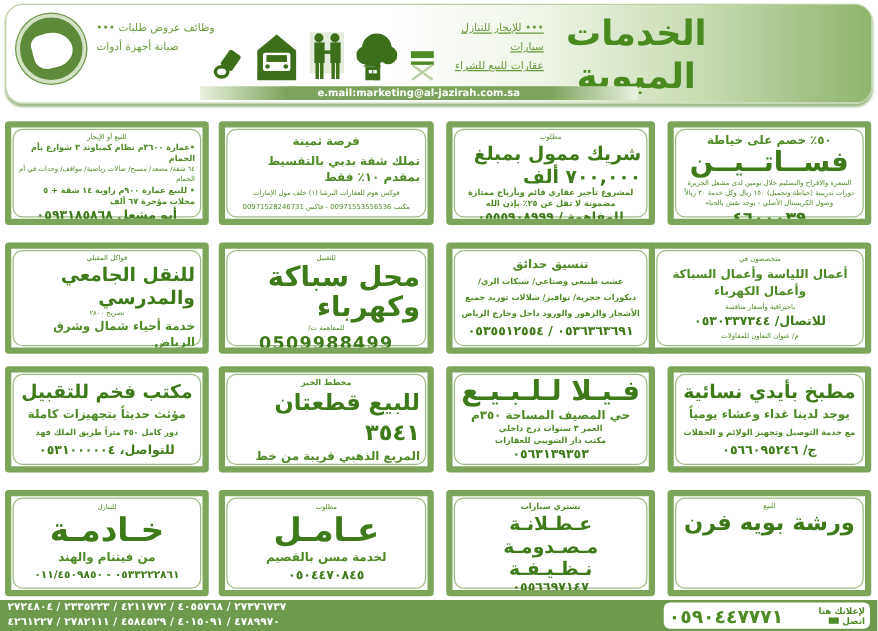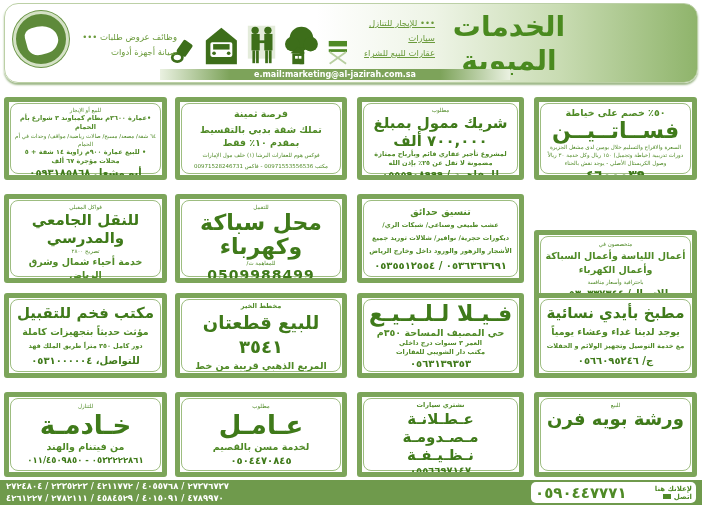--- a/index.html
+++ b/index.html
@@ -17,34 +17,34 @@
   }
   .logo-block { position: absolute; right: 8px; top: 6px; width: 110px; height: 68px; direction: rtl; }
   .logo-map { position: absolute; right: 38px; top: 8px; width: 48px; height: 26px; background: #a7bf91; border-radius: 40% 60% 30% 70%; opacity: .6; }
   .logo-tag { position: absolute; right: 62px; top: 13px; font-family: "DejaVu Serif", serif; font-size: 5px; color: #3b5e1c; letter-spacing: .5px; }
   .logo-text { position: absolute; right: 0; top: 14px; font-family: "DejaVu Serif", serif; font-size: 40px; font-weight: bold; color: #3f7a1a; line-height: 1; }
   .title-block { position: absolute; right: 128px; top: 6px; width: 120px; text-align: center; }
   .title-line { font-size: 28px; font-weight: bold; color: #4a8a1f; line-height: 34px; }
   .slogan-right { position: absolute; right: 262px; top: 12px; width: 88px; text-align: right; font-size: 8.5px; line-height: 15px; color: #6a9a3b; text-decoration: underline; }
   .icons-row { position: absolute; left: 165px; top: 18px; width: 180px; height: 44px; display: flex; flex-direction: row-reverse; gap: 8px; align-items: flex-end; direction: ltr; }
   .icons-row svg { display: block; }
-  .slogan-left { position: absolute; left: 72px; top: 26px; width: 100px; text-align: right; font-size: 8.5px; line-height: 15px; color: #6a9a3b; }
+  .slogan-left { position: absolute; left: 72px; top: 12px; width: 100px; text-align: left; font-size: 8.5px; line-height: 15px; color: #6a9a3b; }
   .saudi-map { position: absolute; left: 8px; top: 7px; width: 56px; height: 56px; border-radius: 50%; background: #5e8a3a; border: 3px solid #d5e2c6; box-shadow: 0 0 0 1px #6b9647; }
   .saudi-map .land { position: absolute; left: 10px; top: 12px; width: 32px; height: 28px; background: #fff; border-radius: 30% 60% 50% 40%; transform: rotate(-15deg); }
   .email-bar {
     position: absolute; left: 155px; top: 65px; width: 350px; height: 11px;
     background: linear-gradient(90deg, #eaf1e1 0%, #7da35a 20%, #7da35a 80%, #eaf1e1 100%);
     color: #fff; font-size: 8px; font-weight: bold; text-align: center; line-height: 11px; direction: ltr;
   }
 
   
   .ad {
     position: absolute; background: #fff;
     border: 5px solid #7ca55a; border-radius: 3px;
-    text-align: center; direction: rtl; color: #4f8a26; overflow: hidden;
+    text-align: right; direction: rtl; color: #4f8a26; overflow: hidden;
   }
   .ad-inner { position: absolute; inset: 1px; border: 1px solid #9dbd80; border-radius: 8px; padding: 2px 4px; display: flex; flex-direction: column; justify-content: space-around; align-items: center; }
   .small { font-size: 6.5px; color: #4f8a26; line-height: 9px; font-weight: bold; }
   .tiny { font-size: 5.5px; color: #4f8a26; line-height: 8px; }
   .med { font-size: 9.5px; font-weight: bold; color: #4f8a26; line-height: 13px; }
   .big { font-size: 15px; font-weight: bold; color: #3f7a1a; line-height: 18px; }
   .huge { font-size: 22px; font-weight: bold; color: #3f7a1a; line-height: 24px; letter-spacing: 2px; }
   .phone { font-size: 10px; font-weight: bold; color: #3f7a1a; letter-spacing: 1.5px; line-height: 13px; direction: ltr; }
   .phone-lg { font-size: 14px; font-weight: bold; color: #3f7a1a; letter-spacing: 1px; direction: ltr; line-height: 17px; }
   .stretch { letter-spacing: 6px; }
@@ -151,21 +151,21 @@
 <div class="ad" style="right:535px; top:97px; width:163px; height:83px;">
   <div class="ad-inner">
     <div class="tiny">للبيع أو الإيجار</div>
     <div class="small">•عمارة ٣٦٠٠م نظام كمباوند ٣ شوارع بأم الحمام</div>
     <div class="tiny">٦٤ شقة/ مصعد/ مسبح/ صالات رياضية/ مواقف/ وحدات في أم الحمام</div>
     <div class="small">• للبيع عمارة ٩٠٠م زاوية ١٤ شقة + ٥ محلات مؤجرة ٦٧ ألف</div>
     <div class="phone">أبو مشعل ٠٥٩٣١٨٥٨٦٨</div>
   </div>
 </div>
 
-<div class="ad" style="right:5px; top:194px; width:163px; height:89px;margin-top:36px;">
+<div class="ad" style="right:5px; top:194px; width:178px; height:89px;">
   <div class="ad-inner">
     <div class="tiny">متخصصون في</div>
     <div class="med">أعمال اللياسة وأعمال السباكة</div>
     <div class="med">وأعمال الكهرباء</div>
     <div class="tiny">باحترافية وأسعار منافسة</div>
     <div class="phone">للاتصال/ ٠٥٣٠٣٣٧٣٤٤</div>
     <div class="tiny">م/ عنوان التعاون للمقاولات</div>
   </div>
 </div>
 <div class="ad" style="right:178px; top:194px; width:167px; height:89px;">

